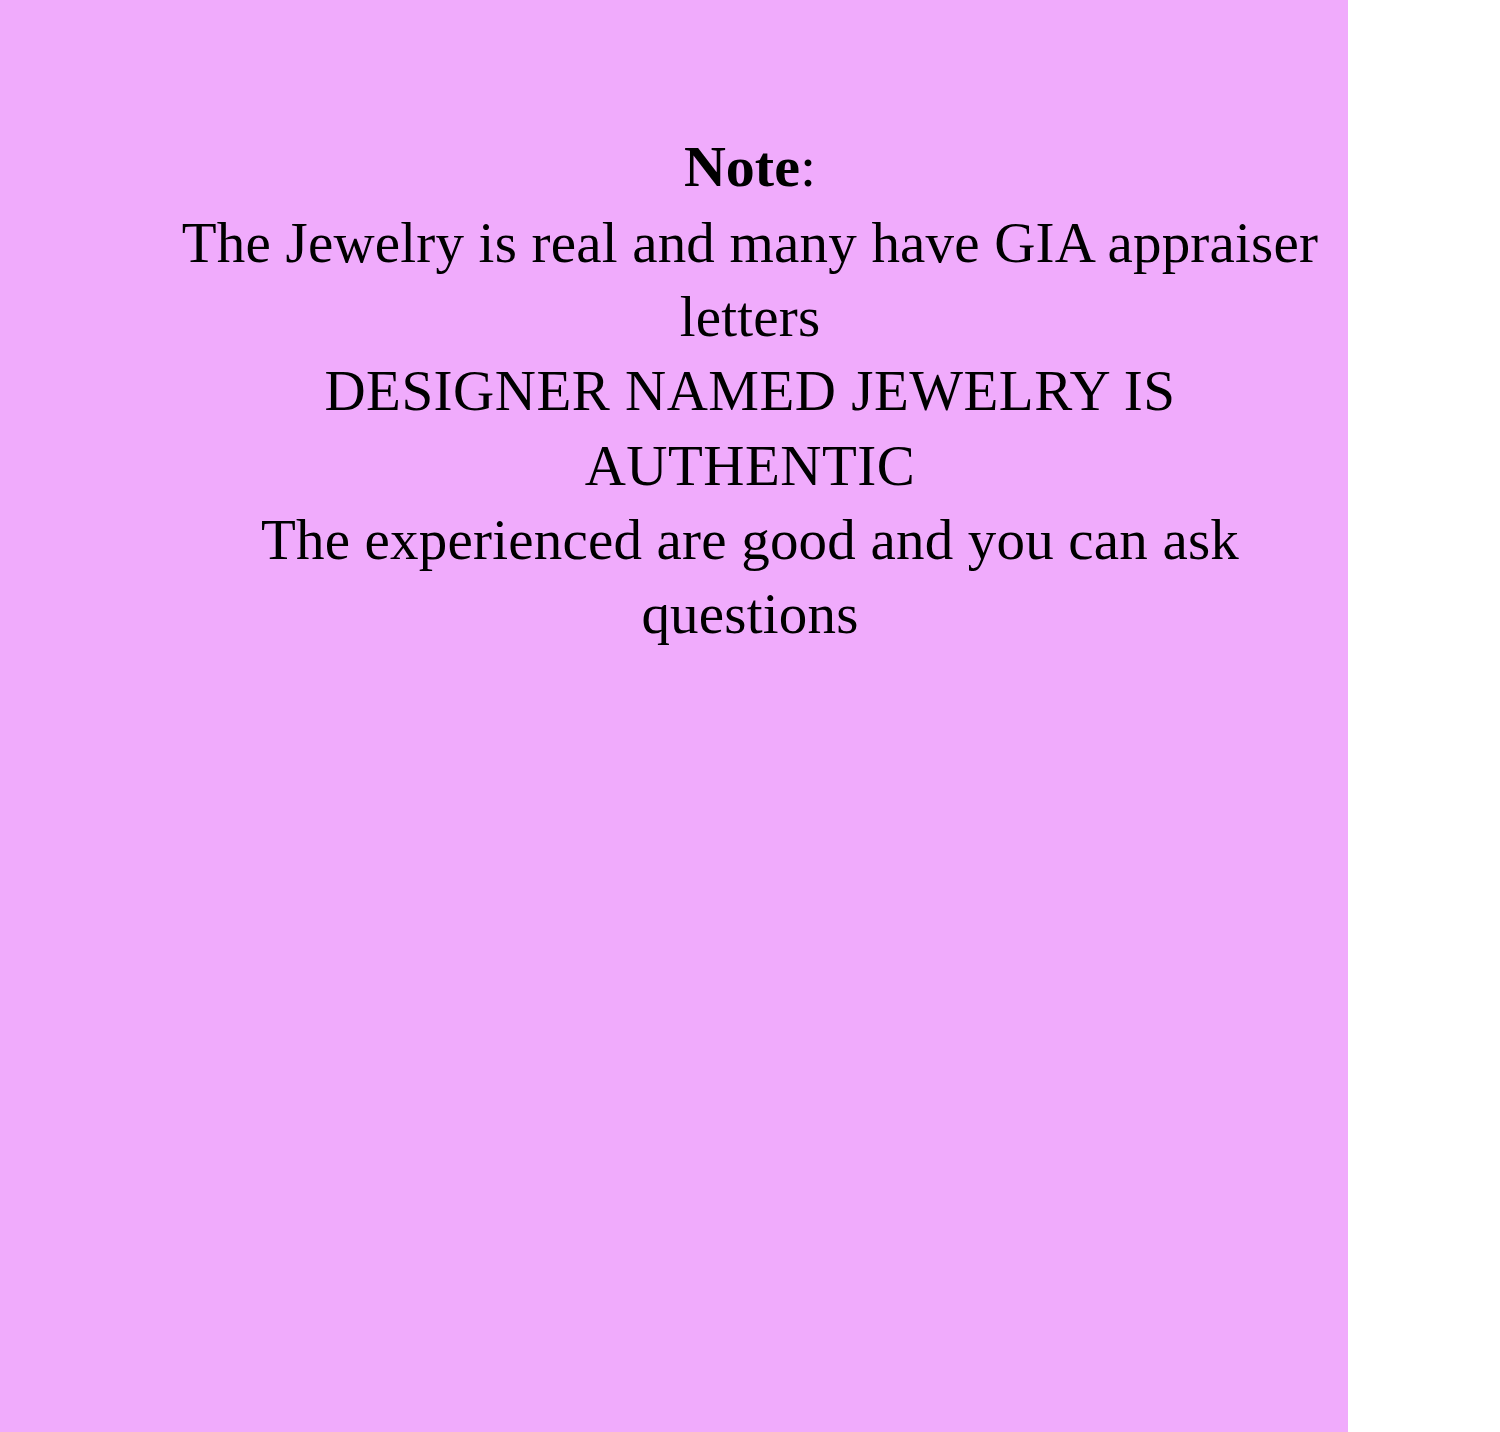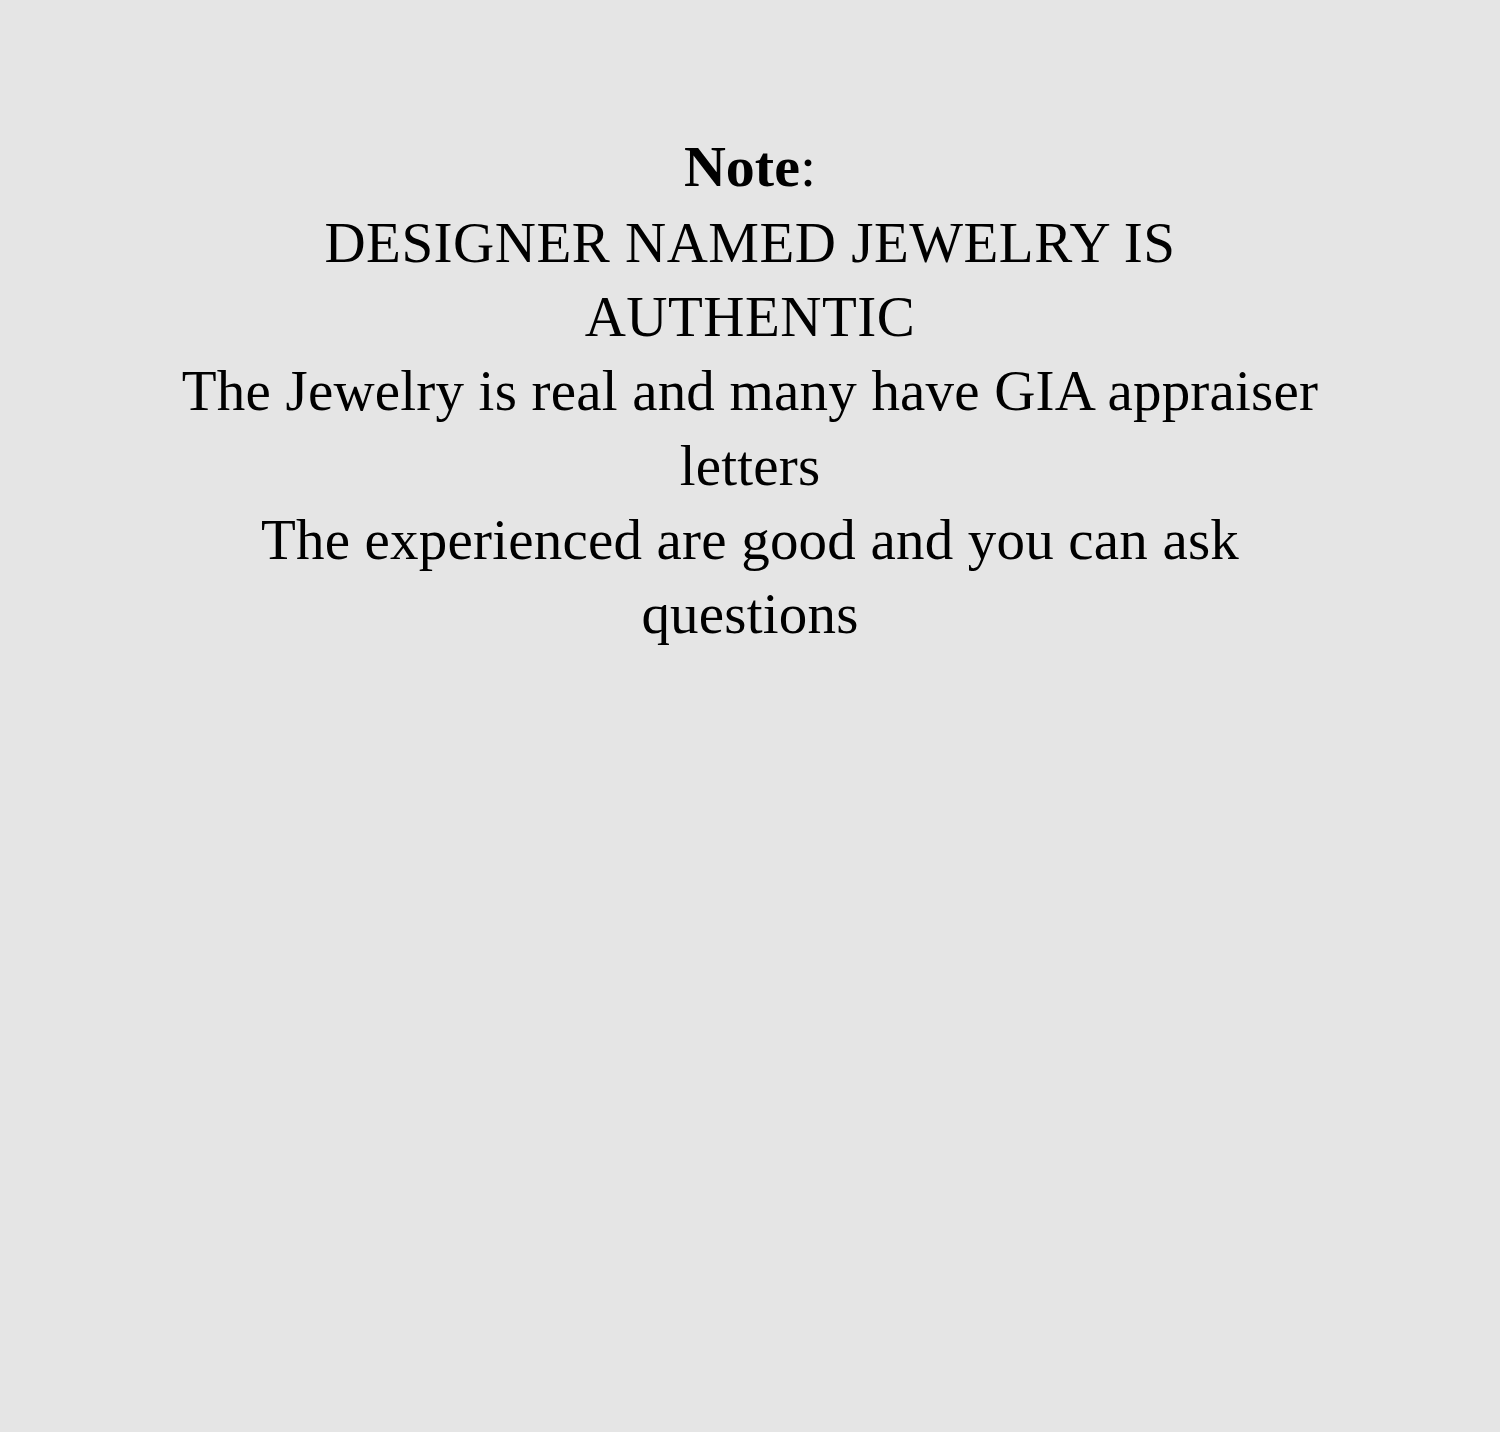--- a/index.html
+++ b/index.html
@@ -1,23 +1,23 @@
 <!DOCTYPE html>
 <html><head>
 <meta charset="utf-8">
 <style>
   html, body {
     margin: 0;
     padding: 0;
     background: #ffffff;
   }
   .page {
-    width: 1500px;
+    width: 1348px;
     height: 1432px;
-    background: #e5e5e5;
+    background: #f0abfc;
     position: relative;
     overflow: hidden;
     font-family: "Liberation Serif", "DejaVu Serif", serif;
     color: #000000;
   }
   .note-block {
     position: absolute;
     left: 160px;
     top: 130px;
     width: 1180px;
@@ -43,18 +43,18 @@
   }
 </style>
 </head>
 <body>
 
 <div class="page">
   <div class="note-block">
 
     <div class="note-heading"><span class="lead">Note</span><span>:</span></div>
 
+    <p class="note-line">The Jewelry is real and many have GIA appraiser letters</p>
     <p class="note-line caps">DESIGNER NAMED JEWELRY IS AUTHENTIC</p>
-    <p class="note-line">The Jewelry is real and many have GIA appraiser letters</p>
     <p class="note-line">The experienced are good and you can ask questions</p>
 
   </div>
 </div>
 
 </body></html>

